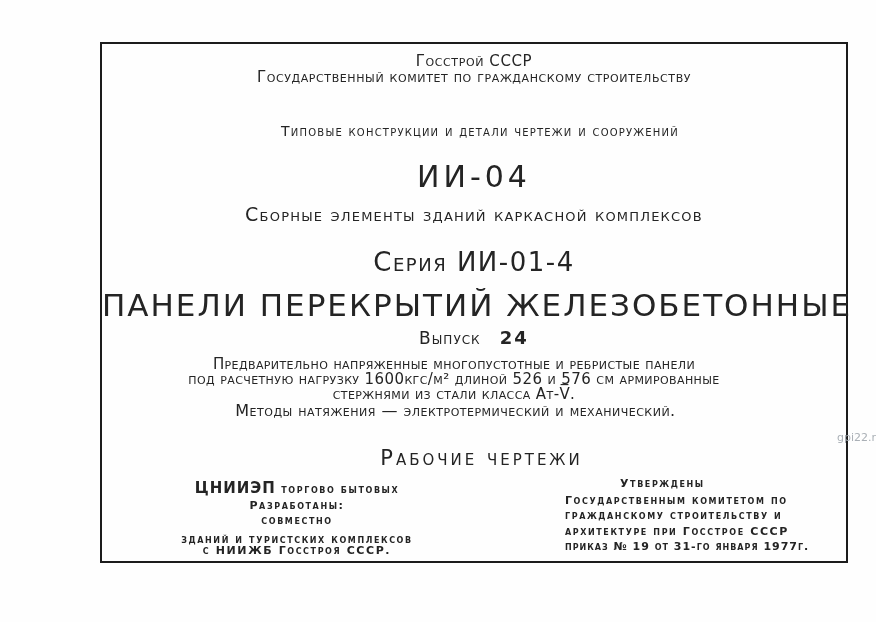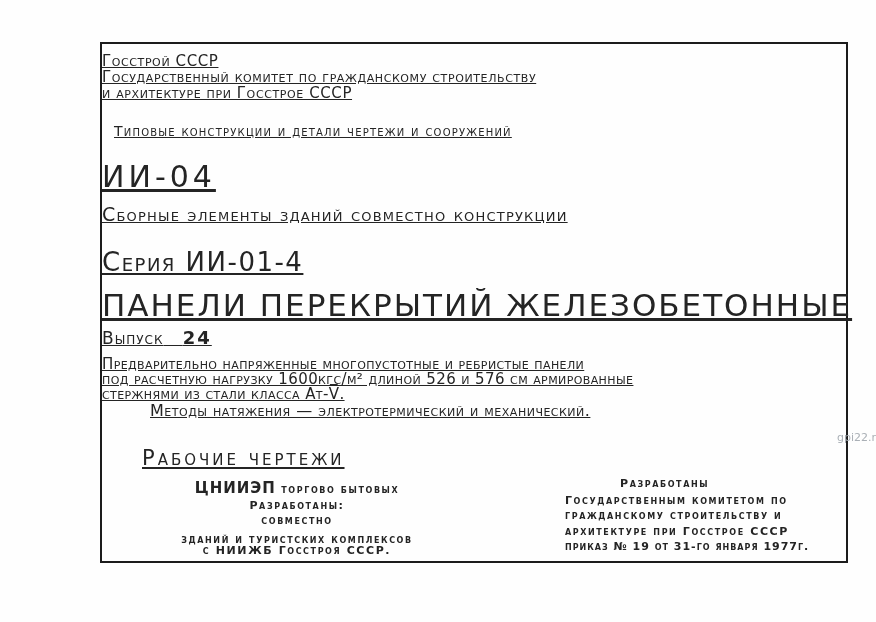--- a/index.html
+++ b/index.html
@@ -11,21 +11,21 @@
     font-family: "DejaVu Sans", sans-serif;
     color: #242424;
     overflow: hidden;
   }
   .frame {
     position: absolute;
     left: 100px; top: 42px;
     width: 744px; height: 517px;
     border: 2px solid #1c1c1c;
   }
-  .abs { position: absolute; left: 0; right: 0; white-space: nowrap; text-decoration: underline; }
+  .abs { position: absolute; left: 0; right: 0; text-align: center; white-space: nowrap; }
   .sc  { font-variant: small-caps; }
 
   .org-line     { font-size: 15px; letter-spacing: .6px; line-height: 16px; }
   .series-hdr   { font-size: 14px; letter-spacing: 1.2px; }
   .code         { font-size: 30px; letter-spacing: 4px; }
   .subtitle     { font-size: 19px; letter-spacing: 1.2px; }
   .series       { font-size: 26px; letter-spacing: 1.5px; }
   .main-title   { font-size: 31px; letter-spacing: 2px; font-weight: 400; }
   .issue        { font-size: 17px; letter-spacing: 1px; }
   .issue b      { font-size: 18px; letter-spacing: 2px; }
@@ -43,27 +43,26 @@
   }
 </style>
 </head>
 <body>
 
 <div class="page">
   <div class="frame">
 
     <div class="abs org-line sc" style="top:9px;">Госстрой СССР</div>
     <div class="abs org-line sc" style="top:25px;">Государственный комитет по гражданскому строительству</div>
-    <div class="abs org-line sc" style="top:41px;">и архитектуре при Госстрое СССР</div>
 
     <div class="abs series-hdr sc" style="top:79px; left:12px;">Типовые конструкции и детали чертежи и сооружений</div>
 
     <div class="abs code" style="top:115px;">ИИ-04</div>
 
-    <div class="abs subtitle sc" style="top:159px;">Сборные элементы зданий совместно конструкции</div>
+    <div class="abs subtitle sc" style="top:159px;">Сборные элементы зданий каркасной комплексов</div>
 
     <div class="abs series sc" style="top:203px;">Серия ИИ-01-4</div>
 
     <div class="abs main-title" style="top:243px;">ПАНЕЛИ ПЕРЕКРЫТИЙ ЖЕЛЕЗОБЕТОННЫЕ</div>
 
     <div class="abs issue sc" style="top:283px;">
       <span>Выпуск</span>&nbsp;&nbsp;
       <b>24</b>
     </div>
 
@@ -79,21 +78,21 @@
         <span class="dev-org sc">ЦНИИЭП</span>
         <span class="sc">торгово бытовых</span>
       </div>
       <div class="ctr sc">Разработаны:</div>
       <div class="ctr sc">совместно</div>
       <div class="ctr sc" style="margin-top:3px;">зданий и туристских комплексов</div>
       <div class="ctr sc" style="margin-top:-4px;">с НИИЖБ Госстроя СССР.</div>
     </div>
 
     <div class="col" style="left:463px; top:432px; width:280px;">
-      <div class="sc" style="margin-left:55px;">Разработаны</div>
+      <div class="sc" style="margin-left:55px;">Утверждены</div>
       <div class="sc" style="margin-top:1px;">Государственным комитетом по</div>
       <div class="sc">гражданскому строительству и</div>
       <div class="sc">архитектуре при Госстрое СССР</div>
       <div class="sc" style="letter-spacing:1px;">приказ № 19 от 31-го января 1977г.</div>
     </div>
 
   </div>
 
   <div class="watermark">gpi22.ru</div>
 </div>

